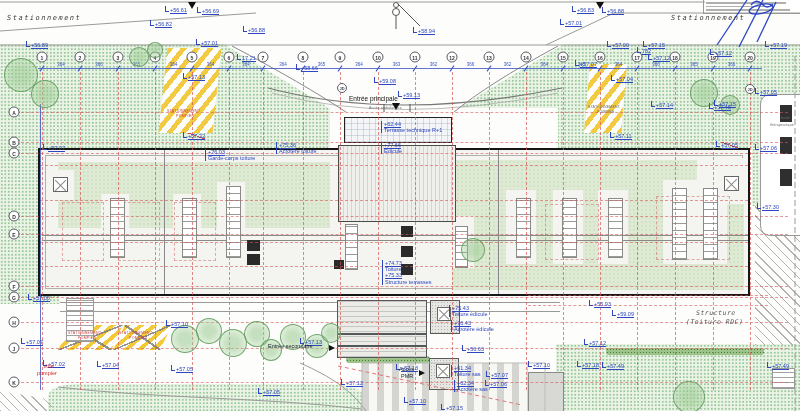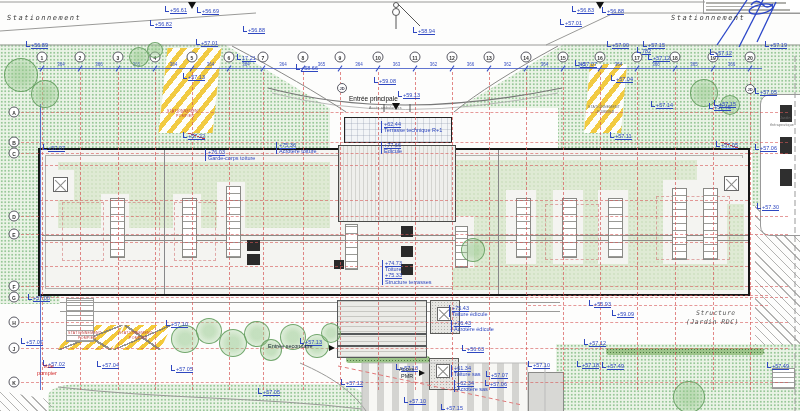--- a/index.html
+++ b/index.html
@@ -507,21 +507,21 @@
   <div class="layer">
 
   <span class="abs lb area" style="left: 7px; top: 14px;">Stationnement</span>
       <span class="abs lb area" style="left: 671px; top: 14px;">Stationnement</span>
       <span class="abs lb entry" style="left: 349px; top: 95px;">Entrée principale</span>
       <span class="abs lb tiny-gray" style="left: 369px; top: 106px;">Accès ambulances</span>
       <span class="abs lb entry-sm" style="left: 268px; top: 343px;">Entrée secondaire</span>
       <span class="abs lb entry-sm" style="left: 399px; top: 366px;">Accès</span>
       <span class="abs lb entry-sm" style="left: 401px; top: 373px;">PMR</span>
       <span class="abs lb area-it" style="left: 696px; top: 309px;">Structure</span>
-      <span class="abs lb area-it" style="left: 686px; top: 318px;">(Jardin RDC)</span>
+      <span class="abs lb area-it" style="left: 686px; top: 318px;">(Toiture RDC)</span>
       <span class="abs lb fire" style="left: 43px; top: 363px;">Voie</span>
       <span class="abs lb fire" style="left: 37px; top: 370px;">pompier</span>
       <span class="abs lb tiny-gray" style="left: 780px; top: 116px;">Jardin</span>
       <span class="abs lb tiny-gray" style="left: 770px; top: 123px;">thérapeutique</span>
       <span class="abs lb tiny-red" style="left: 167px; top: 109px;">STATIONNEMENT</span>
       <span class="abs lb tiny-red" style="left: 176px; top: 114px;">POMPIER</span>
       <span class="abs lb tiny-gray" style="left: 588px; top: 105px;">STATIONNEMENT</span>
       <span class="abs lb tiny-gray" style="left: 597px; top: 110px;">POMPIER</span>
       <span class="abs lb tiny-red" style="left: 68px; top: 331px;">STATIONNEMENT</span>
       <span class="abs lb tiny-red" style="left: 78px; top: 336px;">POMPIER</span>

